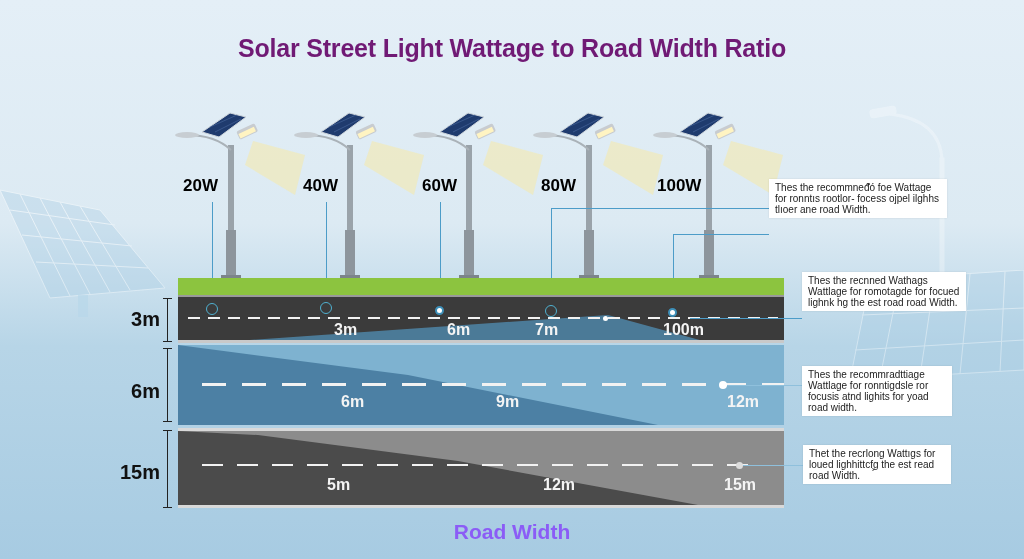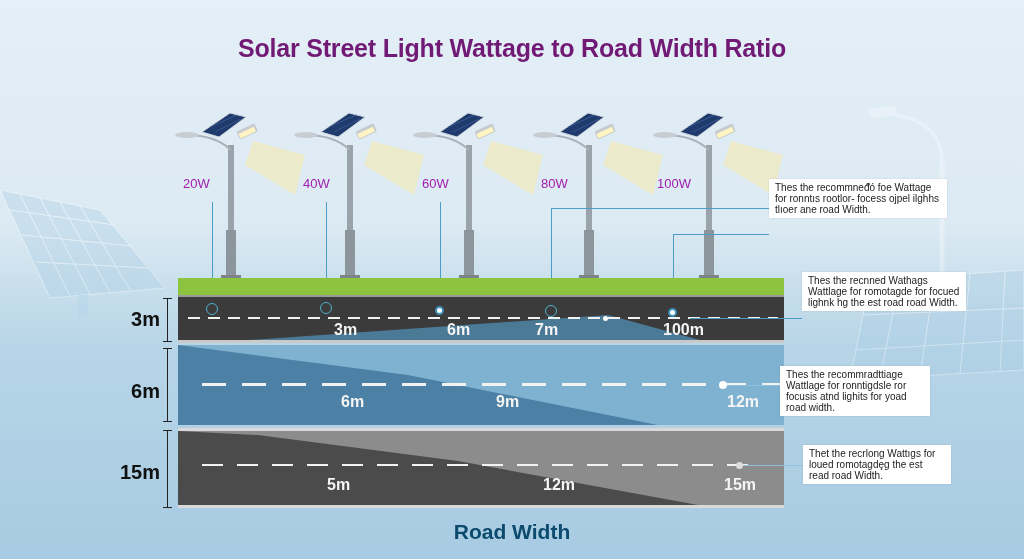--- a/index.html
+++ b/index.html
@@ -1,37 +1,37 @@
 <!DOCTYPE html>
 <html><head>
 <meta charset="utf-8">
 <style>
 *{box-sizing:border-box;margin:0;padding:0}
 html,body{width:1024px;height:559px;overflow:hidden}
 body{font-family:"Liberation Sans",sans-serif;position:relative;
  background:linear-gradient(180deg,#e4eff7 0%,#dceaf3 40%,#b7d5e7 62%,#a7cbe2 100%);}
 .abs{position:absolute}
 .title{left:0;width:1024px;top:34px;text-align:center;font-weight:bold;font-size:25px;color:#701a75;letter-spacing:-0.2px}
-.watt{font-weight:normal;font-size:13px;color:#a21caf}
+.watt{font-weight:bold;font-size:17px;color:#000000}
 .vline{width:1px;background:#4c9cc8}
 .hline{height:1px;background:#4c9cc8}
 .grass{left:178px;top:278px;width:606px;height:17px;background:#8cc43f}
 .road1{left:178px;top:295px;width:606px;height:48px;background:#3b3b3b;border-top:2px solid #9a9a9a;border-bottom:3px solid #c9c9c9;overflow:hidden}
 .road2{left:178px;top:345px;width:606px;height:80px;background:#7eb2d0;overflow:hidden}
 .road3{left:178px;top:428px;width:606px;height:80px;background:#4b4b4b;border-top:3px solid #d9d9d9;border-bottom:3px solid #d9d9d9;overflow:hidden}
 .dash{height:2px;background-image:linear-gradient(90deg,#f2f2f2 0 60%,transparent 60% 100%);}
 .mlabel{font-weight:bold;font-size:16px;color:#f4f4f4}
 .side{font-weight:bold;font-size:20px;color:#111;text-align:right}
 .brk{width:1px;background:#222}
 .brk::before,.brk::after{content:"";position:absolute;left:-4px;width:9px;height:1px;background:#222}
 .brk::before{top:0}.brk::after{bottom:0}
 .note{background:#fff;font-size:10px;line-height:11px;color:#222;padding:3px 6px;box-shadow:0 0 2px rgba(0,0,0,.1)}
 .ring{width:12px;height:12px;border:1.5px solid #4fb0d0;border-radius:50%}
 .dot{width:9px;height:9px;border-radius:50%;background:#fff;border:2px solid #3d8fb8}
-.xlabel{left:0;width:1024px;text-align:center;top:520px;font-weight:bold;font-size:21px;color:#0c4a6e}
+.xlabel{left:0;width:1024px;text-align:center;top:520px;font-weight:bold;font-size:21px;color:#8b5cf6}
 </style>
 </head>
 <body>
 
 <svg class="abs" style="left:0;top:180px" width="170" height="140" viewBox="0 0 170 140">
   <g opacity="0.35" fill="none" stroke="#ffffff" stroke-width="1">
     <polygon points="0,10 100,30 165,108 50,118" fill="#a9cde4"></polygon>
     <line x1="20" y1="14" x2="70" y2="116"></line>
       <line x1="40" y1="18" x2="90" y2="114"></line>
       <line x1="60" y1="22" x2="110" y2="112"></line>
@@ -193,16 +193,16 @@
 
 <div class="abs side" style="left:110px;top:308px;width:50px">3m</div>
 <div class="abs brk" style="left:167px;top:298px;height:44px"></div>
 <div class="abs side" style="left:110px;top:380px;width:50px">6m</div>
 <div class="abs brk" style="left:167px;top:348px;height:74px"></div>
 <div class="abs side" style="left:110px;top:461px;width:50px">15m</div>
 <div class="abs brk" style="left:167px;top:430px;height:78px"></div>
 
 <div class="abs note" style="left:769px;top:179px;width:178px">Thes the recommneᵭ́ó foe Wattage for ronntıs rootlor- focess ojpel ilghhs tlıoer ane road Width.</div>
 <div class="abs note" style="left:802px;top:272px;width:164px">Thes the recnned Wathags Wattlage for romotagde for focued lighnk hg the est road road Width.</div>
-<div class="abs note" style="left:780px;top:366px;width:150px">Thes the recommradttiage Wattlage for ronntigdsle ror focusis atnd lighits for yoad road width.</div>
-<div class="abs note" style="left:803px;top:445px;width:148px">Thet the recrlong Wattıgs for loued romotagdȩg the est read road Width.</div>
+<div class="abs note" style="left:802px;top:366px;width:150px">Thes the recommradttiage Wattlage for ronntigdsle ror focusis atnd lighits for yoad road width.</div>
+<div class="abs note" style="left:803px;top:445px;width:148px">Thet the recrlong Wattıgs for loued lighhittcf̧g the est read road Width.</div>
 
 <div class="abs xlabel">Road Width</div>
 
 </body></html>

